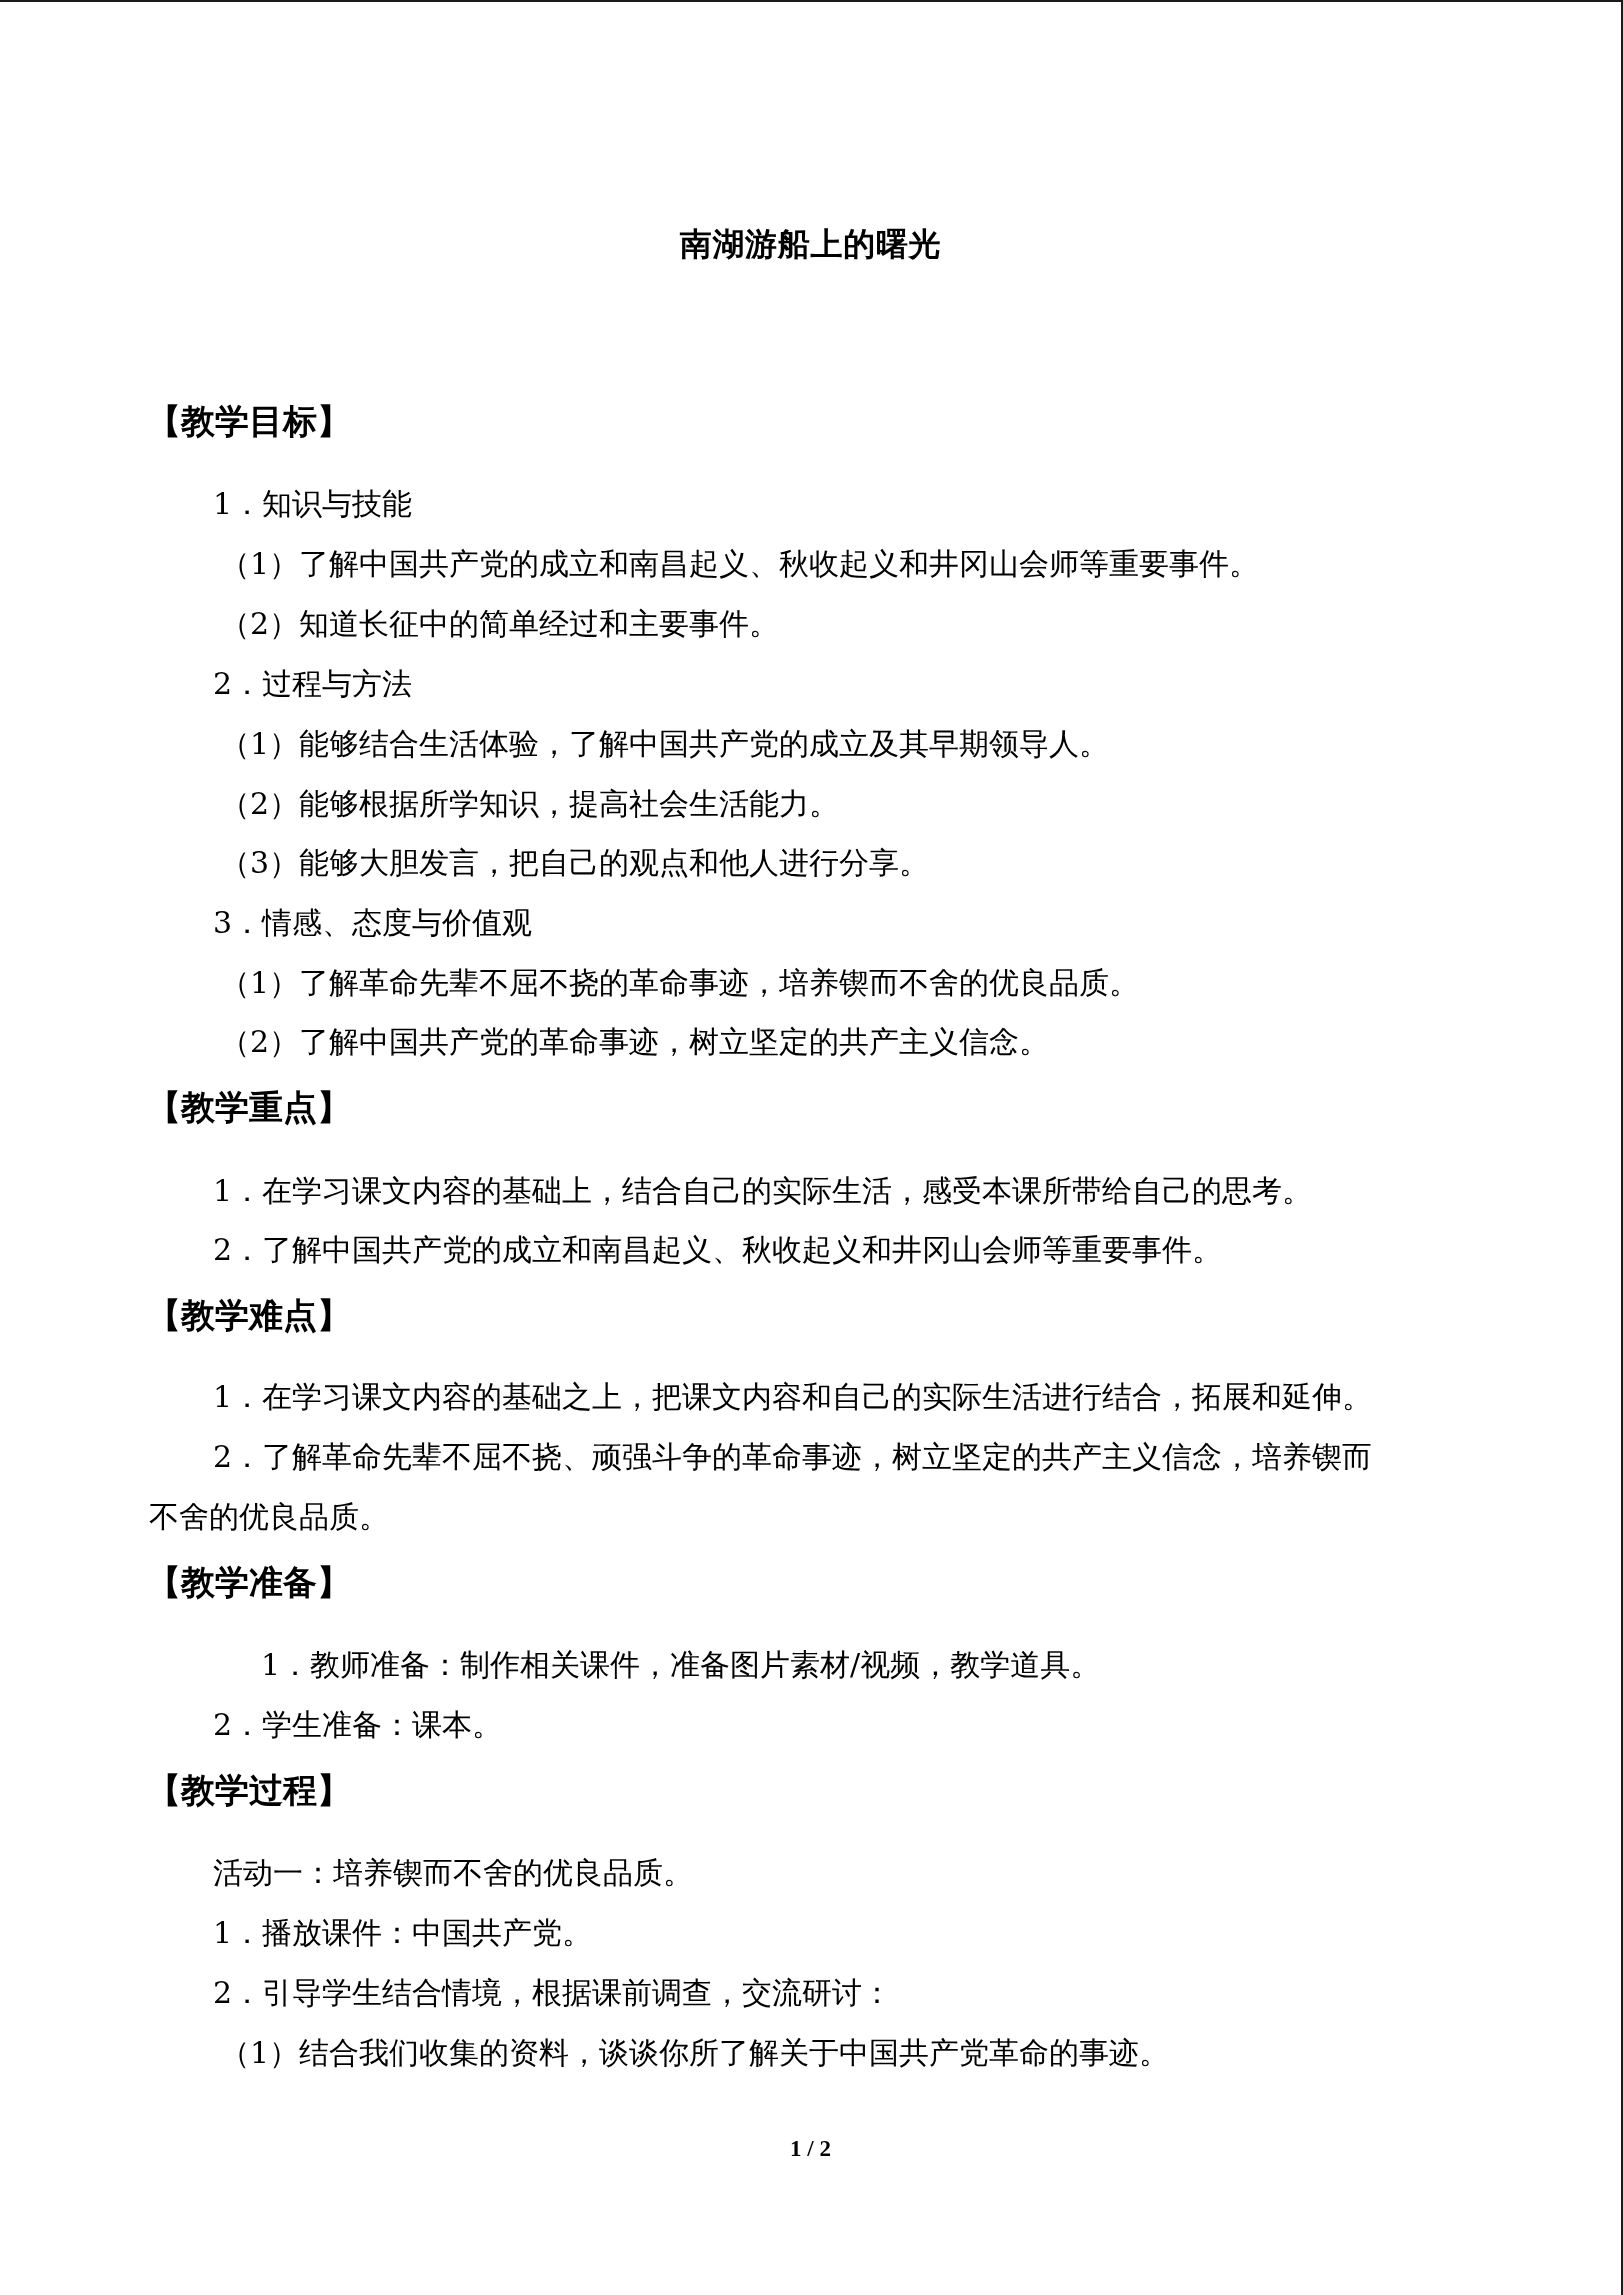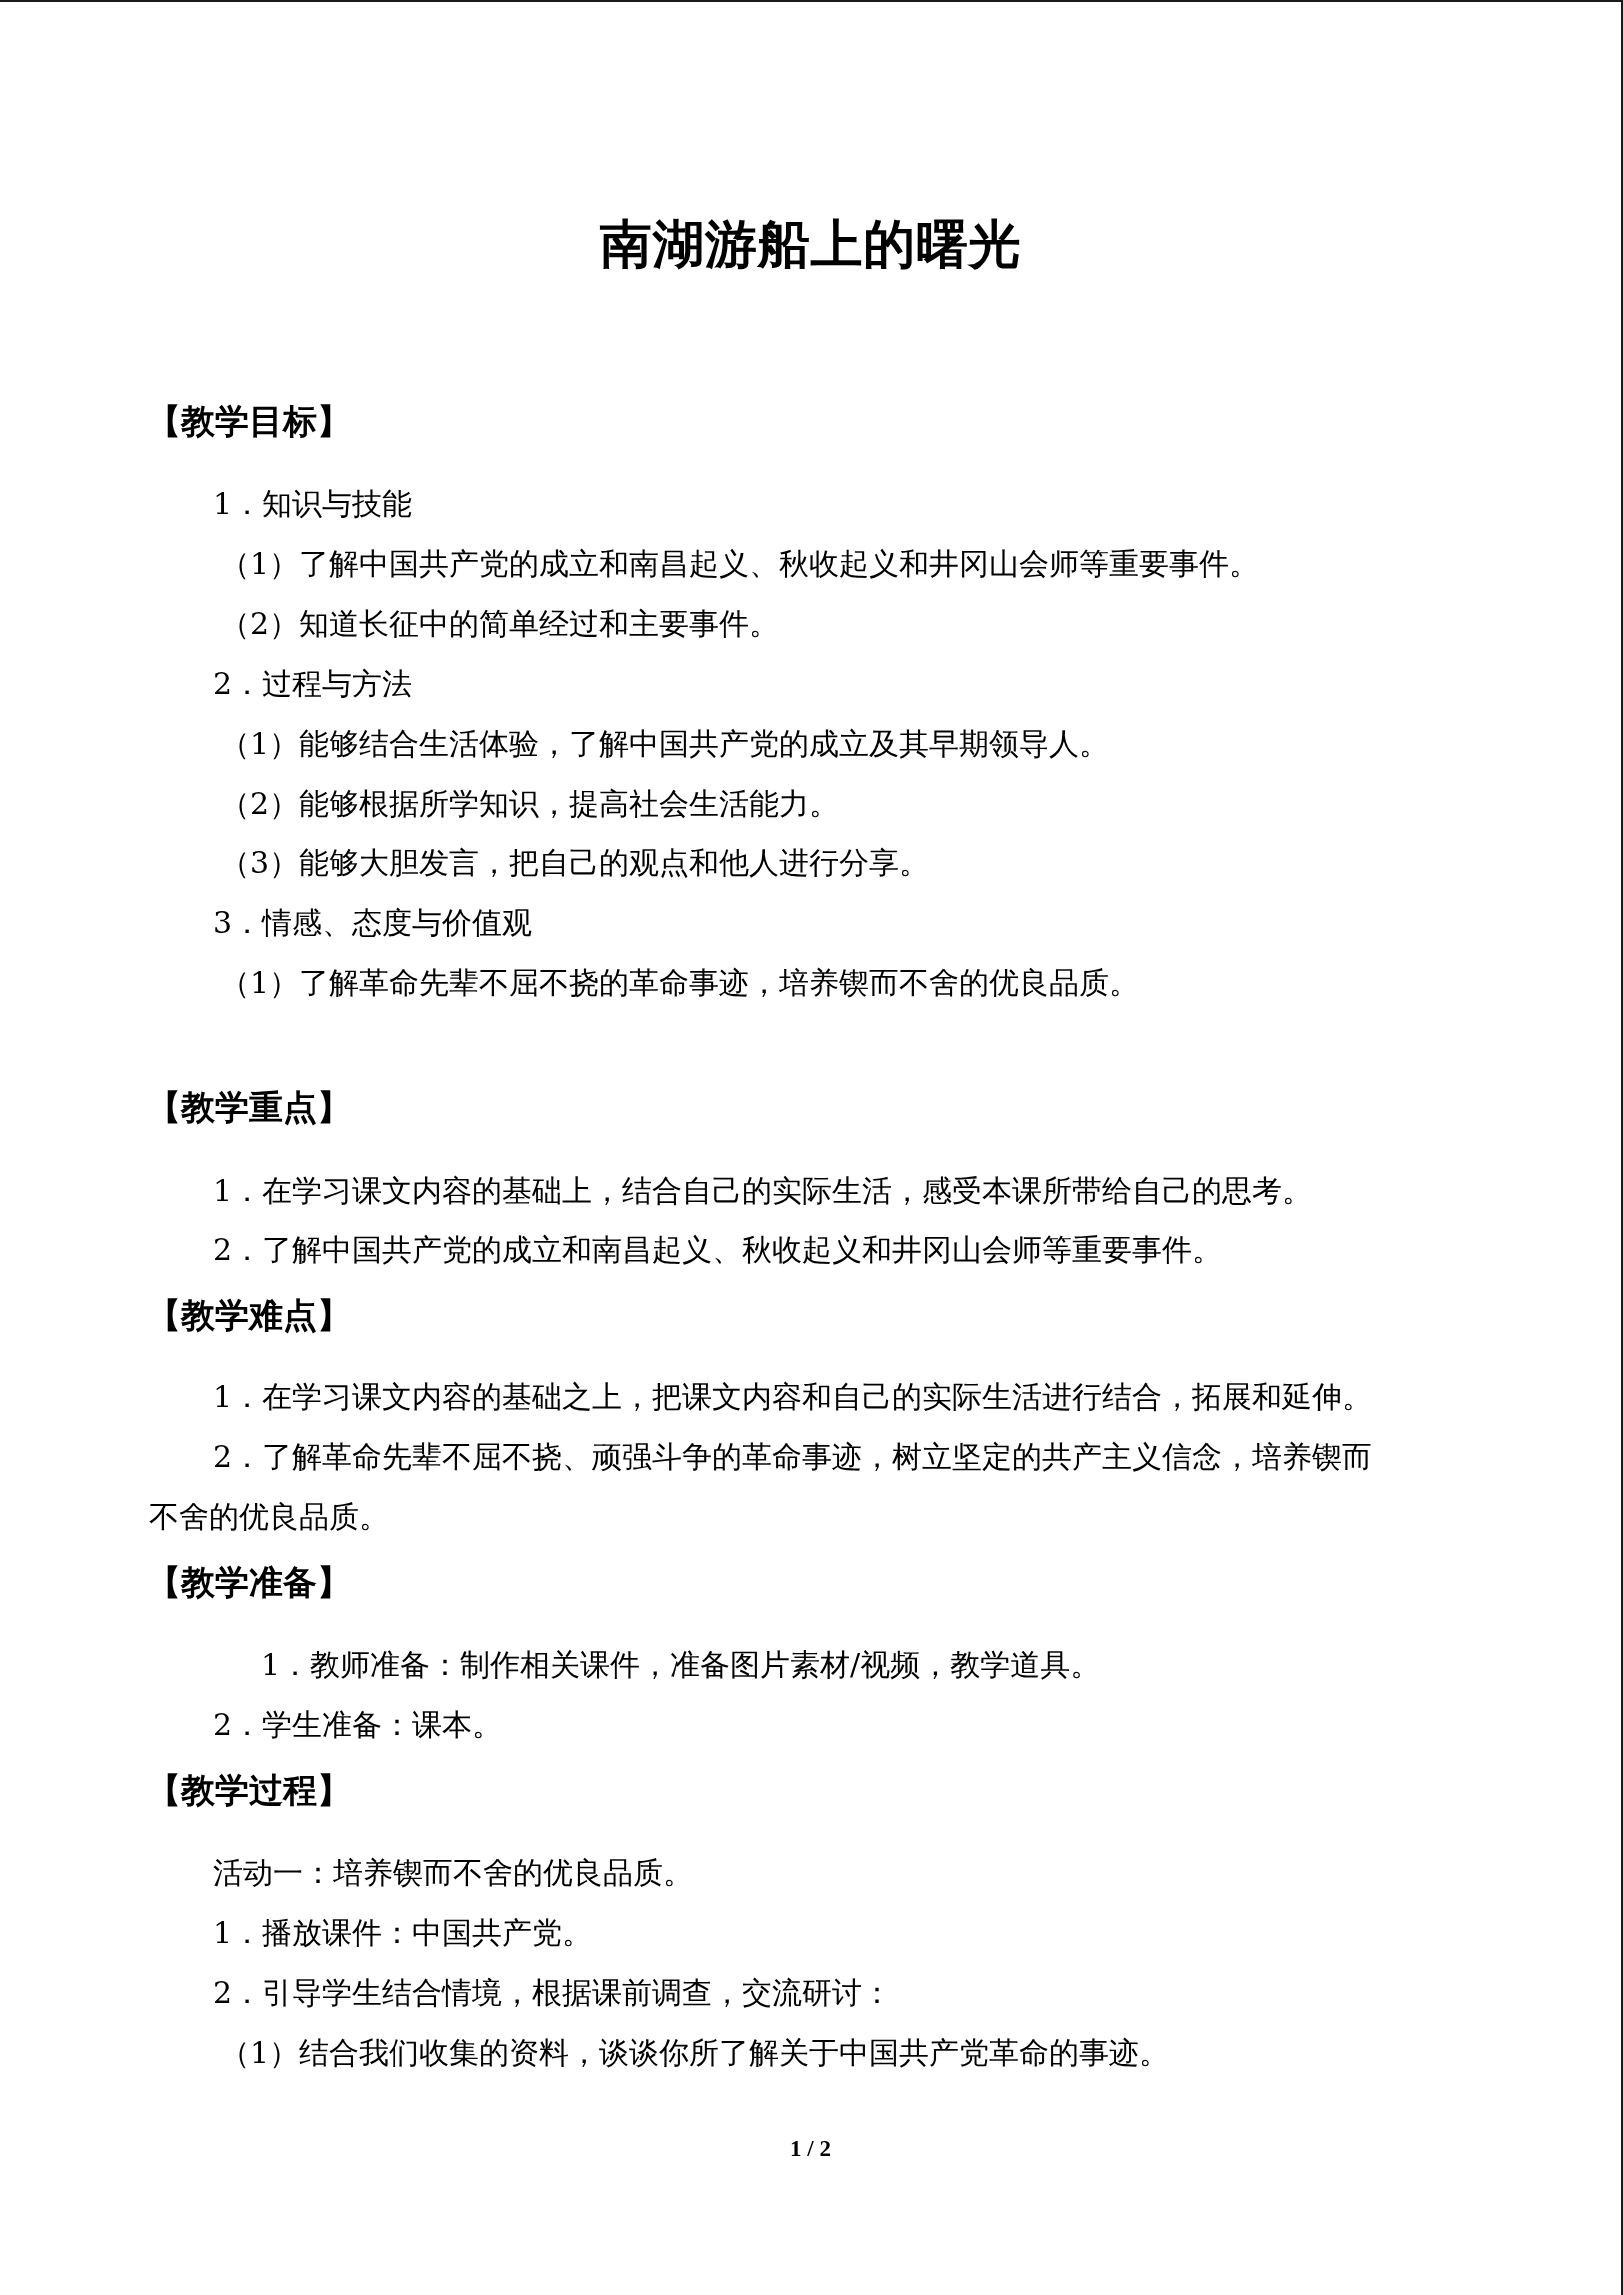--- a/index.html
+++ b/index.html
@@ -27,21 +27,21 @@
       background: #ffffff;
     }
     .title {
       position: absolute;
       top: 215px;
       left: 0;
       width: 1621px;
       text-align: center;
       font-family: "DejaVu Sans", "Liberation Sans", sans-serif;
       font-weight: bold;
-      font-size: 52px;
+      font-size: 32px;
       line-height: 55px;
       letter-spacing: 0.7px;
     }
     .heading {
       position: absolute;
       left: 147px;
       font-family: "DejaVu Sans", "Liberation Sans", sans-serif;
       font-weight: bold;
       font-size: 34px;
       line-height: 48px;
@@ -79,20 +79,21 @@
   <div class="heading" style="top:395px;">【教学目标】</div>
   <div class="line l1" style="top:481px;">1．知识与技能</div>
   <div class="line l2" style="top:541px;">（1）了解中国共产党的成立和南昌起义、秋收起义和井冈山会师等重要事件。</div>
   <div class="line l2" style="top:601px;">（2）知道长征中的简单经过和主要事件。</div>
   <div class="line l1" style="top:661px;">2．过程与方法</div>
   <div class="line l2" style="top:721px;">（1）能够结合生活体验，了解中国共产党的成立及其早期领导人。</div>
   <div class="line l2" style="top:781px;">（2）能够根据所学知识，提高社会生活能力。</div>
   <div class="line l2" style="top:840px;">（3）能够大胆发言，把自己的观点和他人进行分享。</div>
   <div class="line l1" style="top:900px;">3．情感、态度与价值观</div>
   <div class="line l2" style="top:960px;">（1）了解革命先辈不屈不挠的革命事迹，培养锲而不舍的优良品质。</div>
+  <div class="line l2" style="top:1019px;">（2）了解中国共产党的革命事迹，树立坚定的共产主义信念。</div>
 
   <div class="heading" style="top:1081px;">【教学重点】</div>
   <div class="line l1" style="top:1168px;text-align:right;">1．在学习课文内容的基础上，结合自己的实际生活，感受本课所带给自己的思考。</div>
   <div class="line l1" style="top:1227px;">2．了解中国共产党的成立和南昌起义、秋收起义和井冈山会师等重要事件。</div>
 
   <div class="heading" style="top:1289px;">【教学难点】</div>
   <div class="line l1" style="top:1374px;">1．在学习课文内容的基础之上，把课文内容和自己的实际生活进行结合，拓展和延伸。</div>
   <div class="line l1" style="top:1434px;">2．了解革命先辈不屈不挠、顽强斗争的革命事迹，树立坚定的共产主义信念，培养锲而</div>
   <div class="line l0" style="top:1494px;">不舍的优良品质。</div>
 

